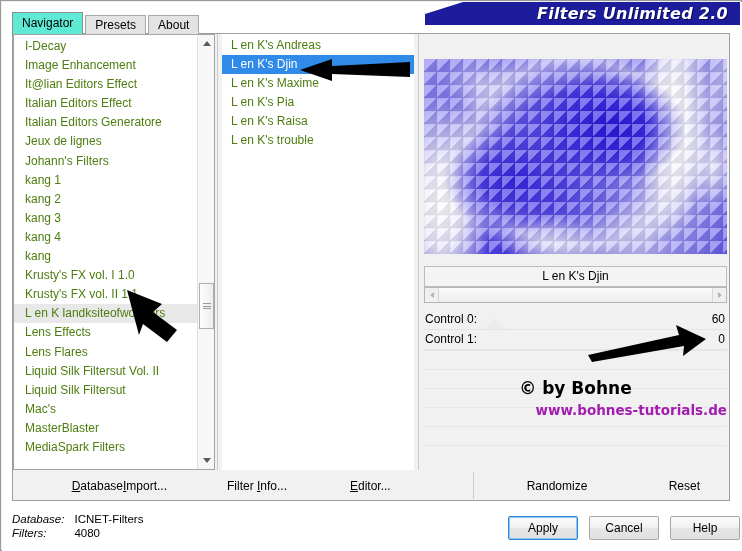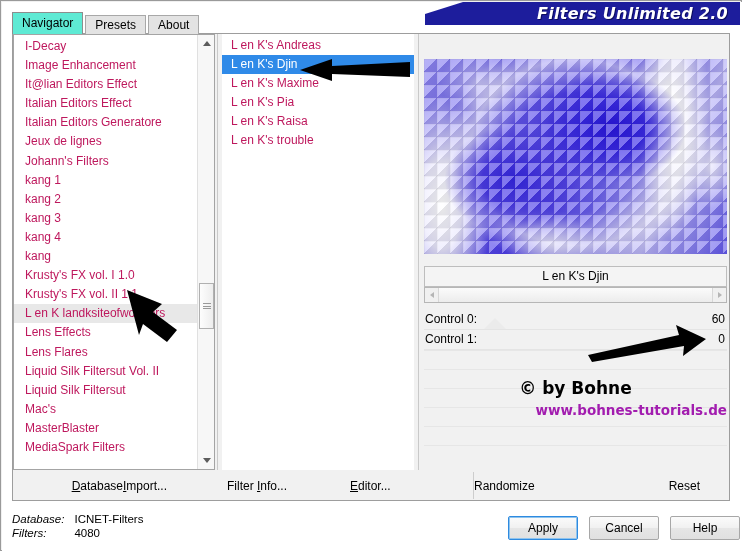--- a/index.html
+++ b/index.html
@@ -131,21 +131,21 @@
   .nav-list-items {
     position: absolute;
     left: 0; top: 2px;
     width: 183px;
   }
   .list-row {
     font-size: 12px;
     line-height: 19.1px;
     height: 19.1px;
     padding-left: 11px;
-    color: #be185d;
+    color: #4d7c0f;
     white-space: nowrap;
     overflow: hidden;
     cursor: default;
     box-sizing: border-box;
   }
   .list-row.sel-gray {
     background: #e8e8e8;
   }
   .list-row.sel-blue {
     background: #2f8ae8;
@@ -579,21 +579,21 @@
       <div class="credit-line2">www.bohnes-tutorials.de</div>
     </div>
   </div>
 
   <div class="btn-bar">
     <button class="flatbtn" style="width:110px;text-align:right;padding-left:19px;"><u>D</u><span>atabase</span></button>
     <button class="flatbtn" style="width:104px;text-align:left;"><u>I</u><span>mport...</span></button>
     <button class="flatbtn" style="width:123px;text-align:left;"><span>Filter </span><u>I</u><span>nfo...</span></button>
     <button class="flatbtn" style="width:123px;text-align:left;"><u>E</u><span>ditor...</span></button>
     <div class="bar-sep"></div>
-    <button class="flatbtn" style="width:166px;text-align:left;">Randomize</button>
+    <button class="flatbtn" style="width:166px;text-align:center;">Randomize</button>
     <button class="flatbtn" style="width:60px;text-align:right;">Reset</button>
   </div>
 
   <table class="status" cellspacing="0" cellpadding="0">
     <tbody>
         <tr>
       <td class="k">Database:</td>
       <td>ICNET-Filters</td>
     </tr>
     <tr>

